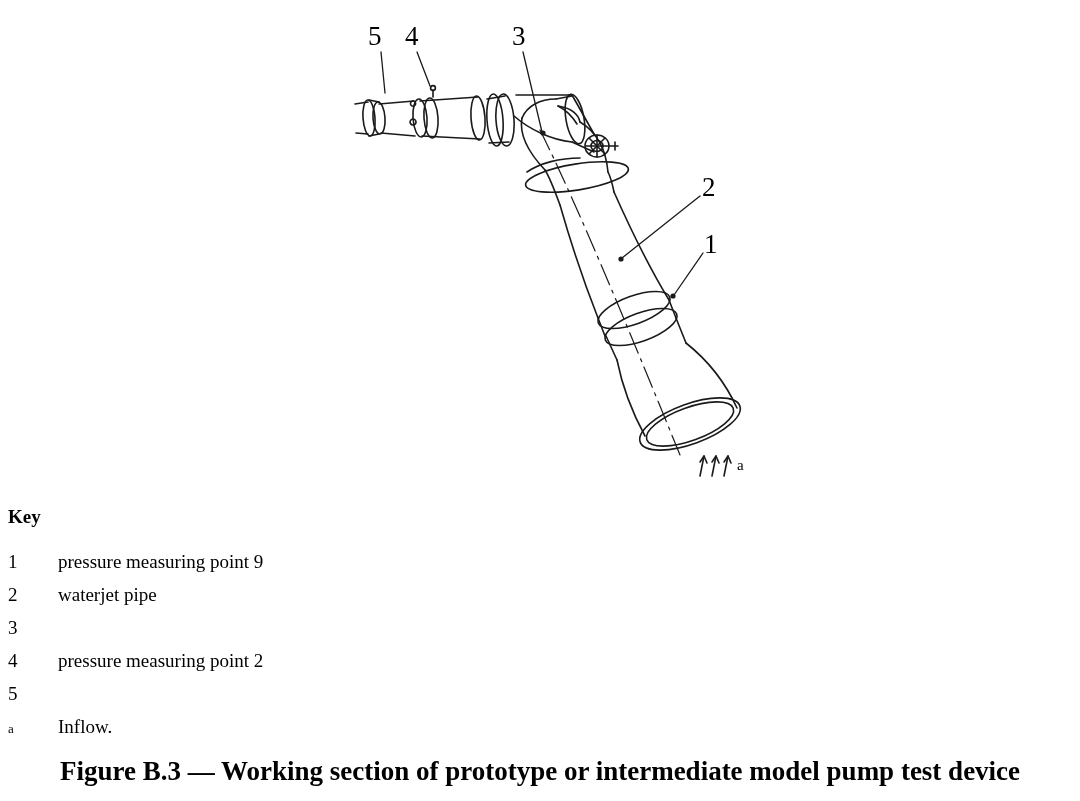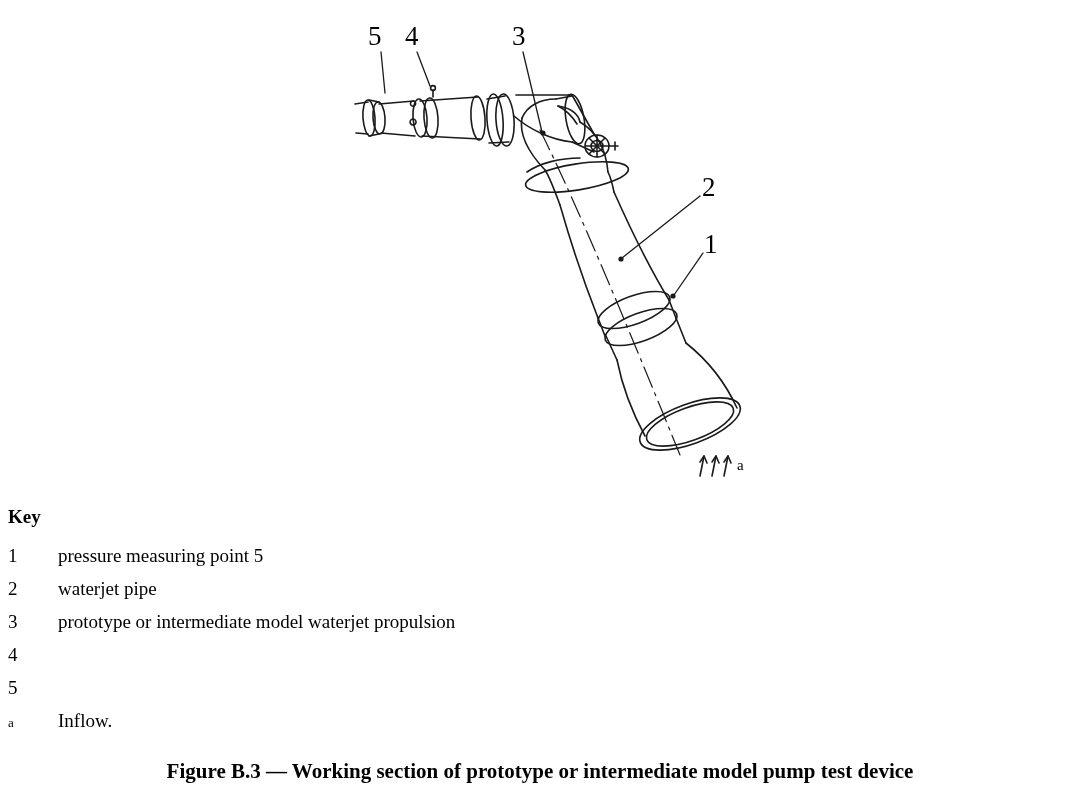--- a/index.html
+++ b/index.html
@@ -38,21 +38,21 @@
     position: absolute;
     left: 8px;
     top: 505px;
     width: 1000px;
   }
   #key-title {
     font-family: "Liberation Serif", serif;
     font-weight: bold;
     font-size: 19px;
     line-height: 24px;
-    margin: 0 0 10px 0;
+    margin: 0 0 16px 0;
   }
   .key-row {
     display: flex;
     align-items: flex-start;
     font-size: 19px;
     line-height: 33px;
     height: 33px;
   }
   .key-num {
     width: 50px;
@@ -68,21 +68,21 @@
   }
   
   #figure-caption {
     position: absolute;
     left: 0;
     top: 757px;
     width: 1080px;
     text-align: center;
     font-family: "Liberation Serif", serif;
     font-weight: bold;
-    font-size: 21px;
+    font-size: 27px;
     line-height: 28px;
   }
   
   .lbl {
     font-family: "Liberation Serif", serif;
     font-size: 27px;
     fill: #000000;
   }
   .lbl-sup {
     font-family: "Liberation Serif", serif;
@@ -236,32 +236,32 @@
       <text class="lbl" x="704" y="253">1</text>
       <text class="lbl-sup" x="737" y="470">a</text>
     </svg>
   </div>
 
   <div id="key-block">
     <div id="key-title">Key</div>
 
     <div class="key-row">
       <span class="key-num">1</span>
-      <span class="key-text">pressure measuring point 5</span>
+      <span class="key-text">pressure measuring point 9</span>
     </div>
     <div class="key-row">
       <span class="key-num">2</span>
       <span class="key-text">waterjet pipe</span>
     </div>
     <div class="key-row">
       <span class="key-num">3</span>
-      <span class="key-text">prototype or intermediate model waterjet propulsion</span>
     </div>
     <div class="key-row">
       <span class="key-num">4</span>
+      <span class="key-text">pressure measuring point 2</span>
     </div>
     <div class="key-row">
       <span class="key-num">5</span>
     </div>
     <div class="key-row">
       <span class="key-num sup">a</span>
       <span class="key-text">Inflow.</span>
     </div>
   </div>
 

